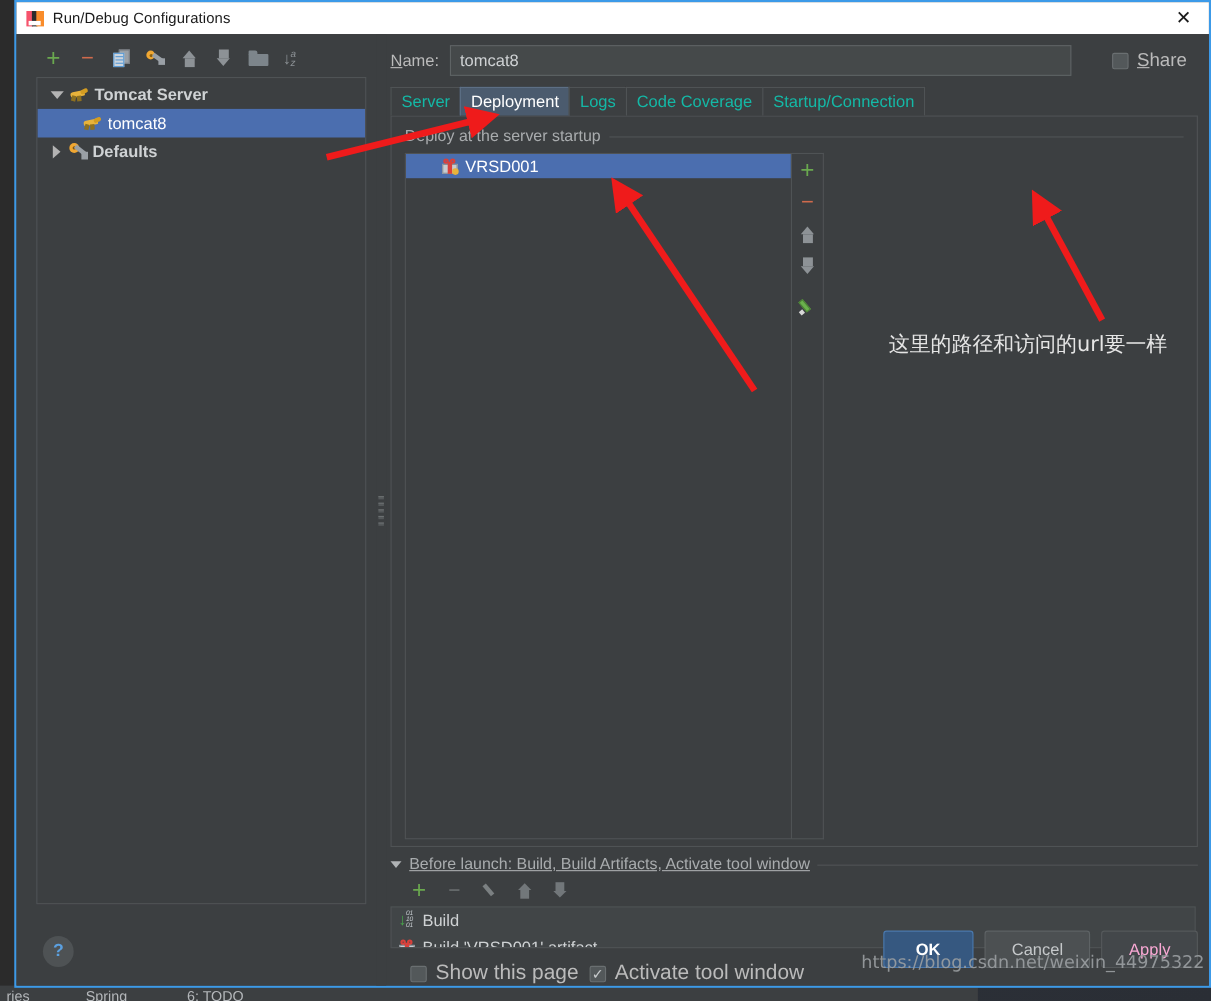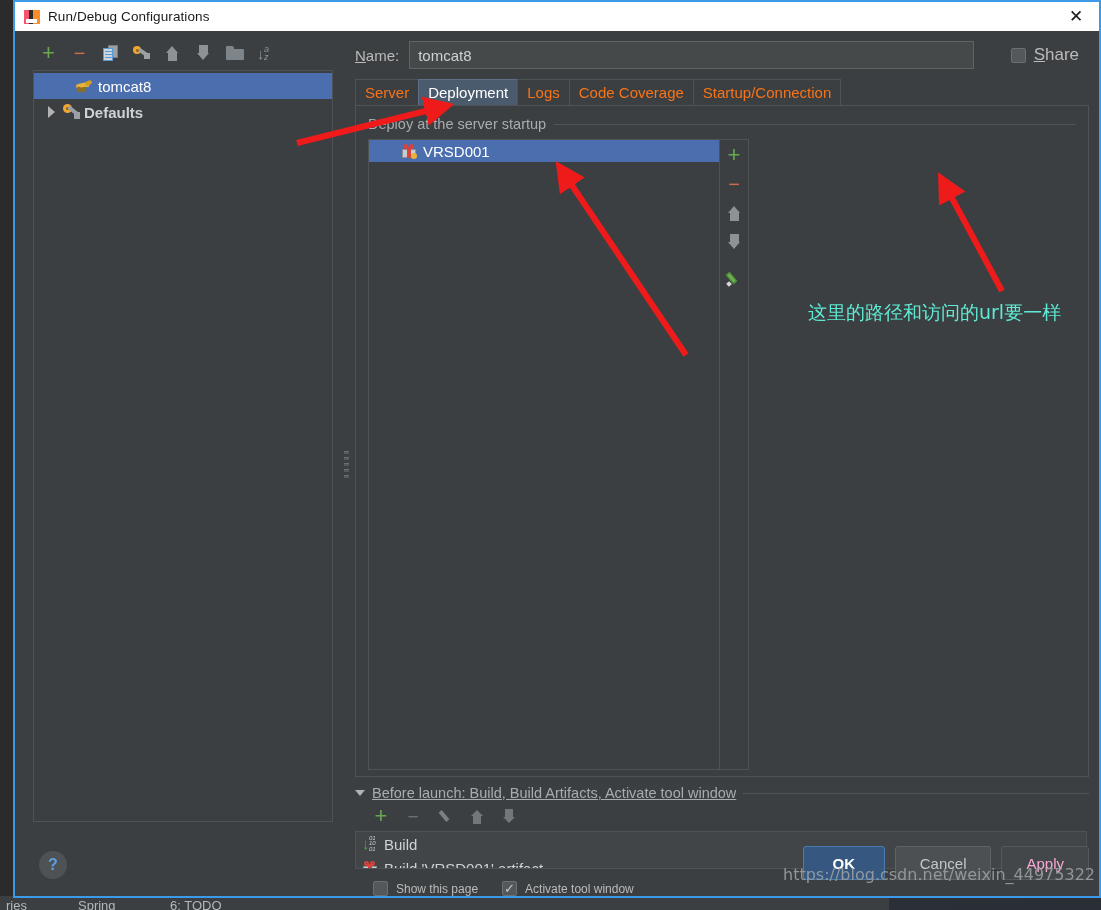--- a/index.html
+++ b/index.html
@@ -196,21 +196,21 @@
   #share-label { font-size: 17px; color: #bbbbbb; }
 
   
   #tabs {
     display: flex; align-items: flex-end; padding-left: 4px;
     height: 26px; position: relative; z-index: 2;
   }
   .tab {
     height: 26px; padding: 0 9px;
     display: flex; align-items: center;
-    font-size: 15px; color: #f97316;
+    font-size: 15px; color: #14b8a6;
     border: 1px solid #4f5355; border-bottom: none;
     background: #3c3f41; cursor: pointer; margin-right: -1px;
   }
   .tab.active {
     background: #4b5b6e; color: #ffffff;
     border-color: #5d6f85;
   }
 
   #tab-content {
     flex: 1; border: 1px solid #4f5355;
@@ -284,22 +284,22 @@
   #bl-list {
     height: 38px; border: 1px solid #4f5355; background: #414547;
     overflow: hidden; margin-right: 2px;
   }
   .bl-row { height: 24px; display:flex; align-items:center; padding-left:6px; font-size:15px; color:#cfd2d4; cursor:pointer;}
   .ico-build { width:17px;height:16px;position:relative;flex:0 0 17px;margin-right:5px; }
   .ico-build .b-arr{position:absolute;left:0;top:0;width:7px;height:16px;color:#49a54b;font-size:15px;line-height:15px;}
   .ico-build .b-bits{position:absolute;left:7px;top:0px;font-size:6px;line-height:5.3px;color:#c7ccd1;letter-spacing:0;}
 
   #bottom-checks {
-    display: flex; align-items: center; gap: 24px;
-    padding: 12px 0 0 18px; font-size: 12px; color: #bbbbbb;
+    display: flex; align-items: center; gap: 10px;
+    padding: 12px 0 0 18px; font-size: 19px; color: #bbbbbb;
   }
   #bottom-checks .chk-item { display:flex; align-items:center; gap:8px; cursor:pointer; }
 
   
   #btn-row {
     position: absolute; right: 10px; bottom: 16px;
     display: flex; gap: 10px;
   }
   .dlg-btn {
     min-width: 82px; height: 34px; padding: 0 24px;
@@ -316,21 +316,21 @@
     position: absolute; right: 4px; bottom: 12px;
     font-size: 16px; color: #9b9fa2; opacity: .9;
     font-family: "DejaVu Sans", sans-serif; pointer-events: none;
     white-space: nowrap;
   }
 
   
   #annotations { position: absolute; inset: 0; pointer-events: none; z-index: 50; }
   #anno-text {
     position: absolute; left: 808px; top: 300px;
-    color: #5eead4; font-size: 19px; white-space: nowrap;
+    color: #e5e5e5; font-size: 19px; white-space: nowrap;
     font-family: "DejaVu Sans", sans-serif;
   }
 </style>
 </head>
 <body>
 
 <div id="desktop-bg"></div>
 <div id="ide-strip"></div>
 
 <div id="ide-statusbar">
@@ -387,20 +387,30 @@
         <div class="tb-btn">
             <span class="ico-sort">
               <i class="sa">↓</i>
               <i class="sz">a</i>
               <i class="sz2">z</i>
             </span>
           </div>
       </div>
 
       <div id="tree-box">
+        <div class="tree-row bold">
+          <span class="tw open"></span>
+          <span class="ico-tomcat">
+              <i class="tc1"></i>
+              <i class="tc2"></i>
+              <i class="tc3"></i>
+              <i class="tc4"></i>
+            </span>
+          <span>Tomcat Server</span>
+        </div>
         <div class="tree-row selected">
           <span class="tw"></span>
           <span style="width:12px;flex:0 0 12px;"></span>
           <span class="ico-tomcat">
               <i class="tc1"></i>
               <i class="tc2"></i>
               <i class="tc3"></i>
               <i class="tc4"></i>
             </span>
           <span>tomcat8</span>

